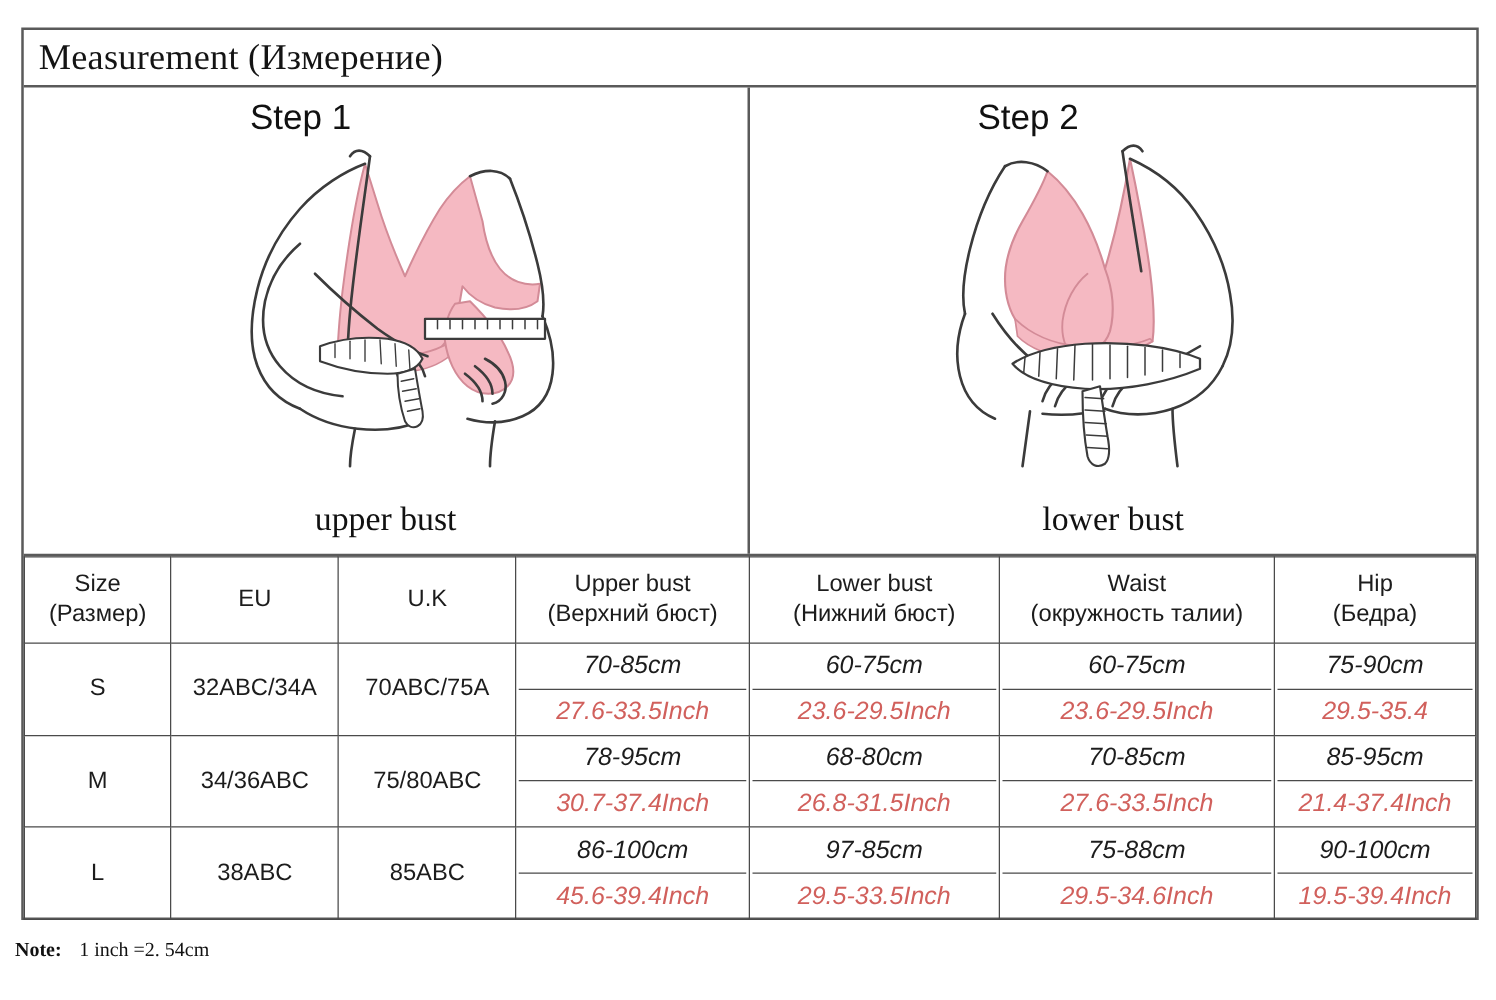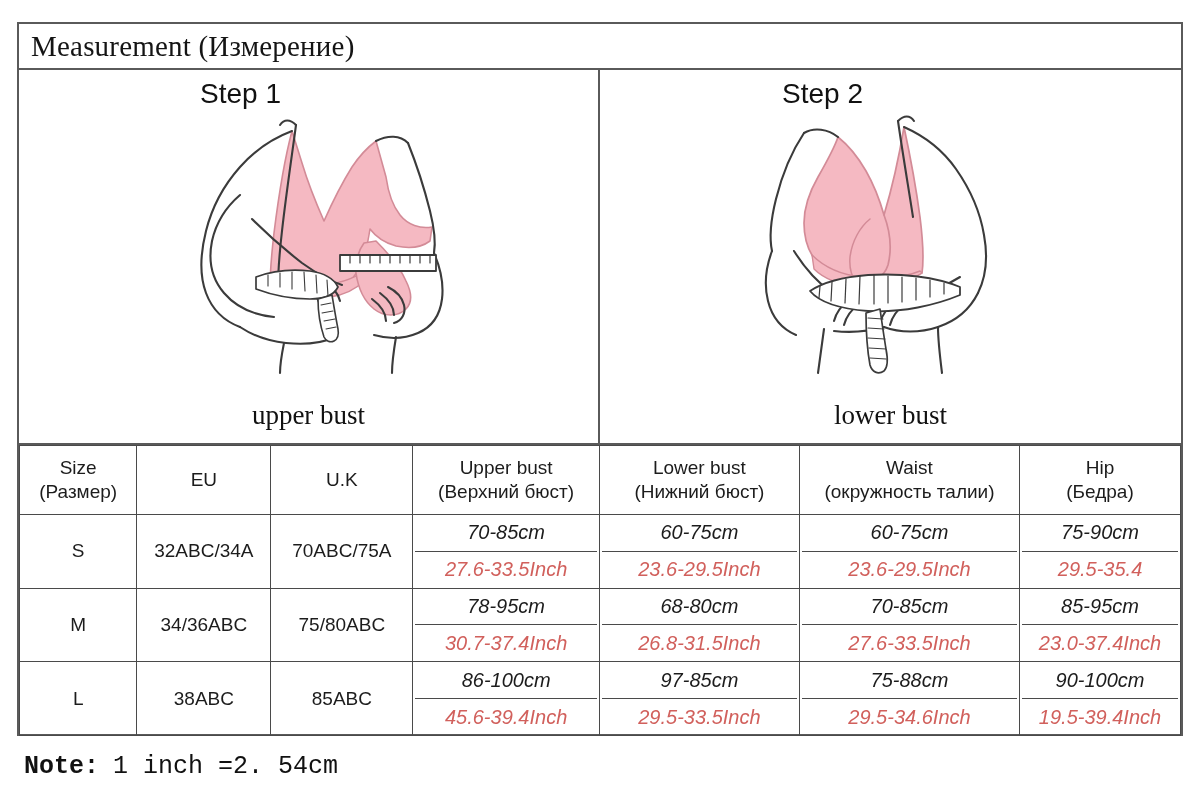--- a/index.html
+++ b/index.html
@@ -179,24 +179,24 @@
     border-bottom: 1.5px solid #4a4a4a;
   }
   .meas-in {
     color: #d1605c;
     text-align: right;
   }
 
   
   .note {
     position: absolute;
-    left: 24px;
+    left: 12px;
     top: 752px;
-    font-family: Liberation Mono, monospace;
-    font-size: 25px;
+    font-family: Liberation Serif, serif;
+    font-size: 16px;
     color: #111111;
     white-space: nowrap;
   }
   .note-label { font-weight: bold; }
   .note-value { margin-left: 14px; }
 </style>
 </head>
 <body>
 
 <div id="root">
@@ -465,21 +465,21 @@
             </td>
             <td class="col-waist meas">
               <div class="meas-stack">
                 <div class="meas-cm">70-85cm</div>
                 <div class="meas-in">27.6-33.5Inch</div>
               </div>
             </td>
             <td class="col-hip meas">
               <div class="meas-stack">
                 <div class="meas-cm">85-95cm</div>
-                <div class="meas-in">23.0-37.4Inch</div>
+                <div class="meas-in">21.4-37.4Inch</div>
               </div>
             </td>
           </tr>
 
           <tr>
             <td class="col-size">L</td>
             <td class="col-eu">38ABC</td>
             <td class="col-uk">85ABC</td>
             <td class="col-upper meas">
               <div class="meas-stack">

